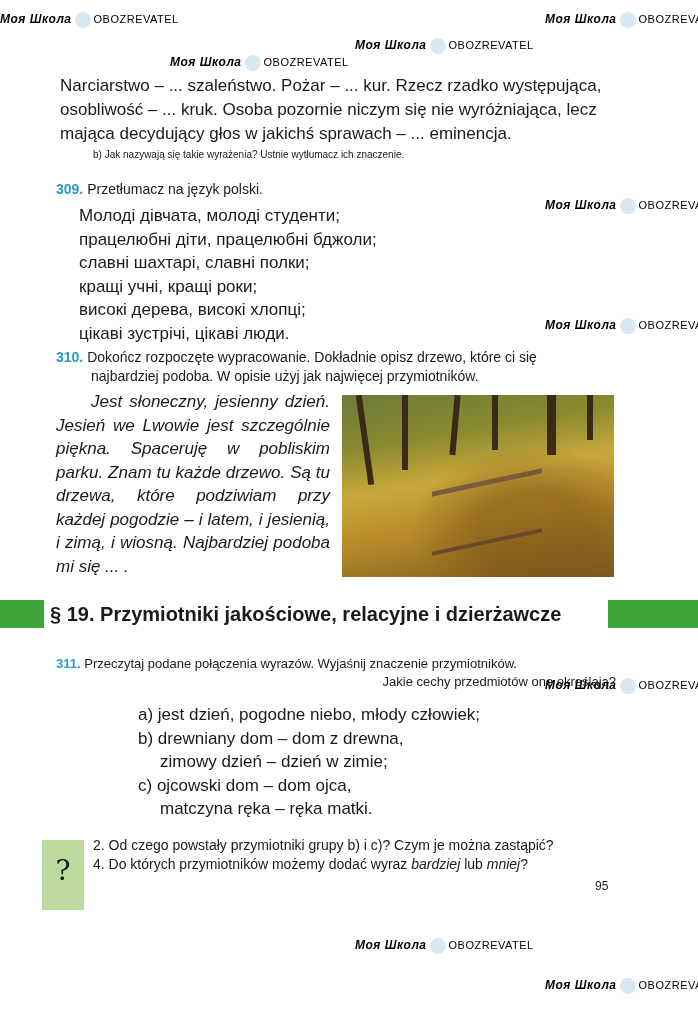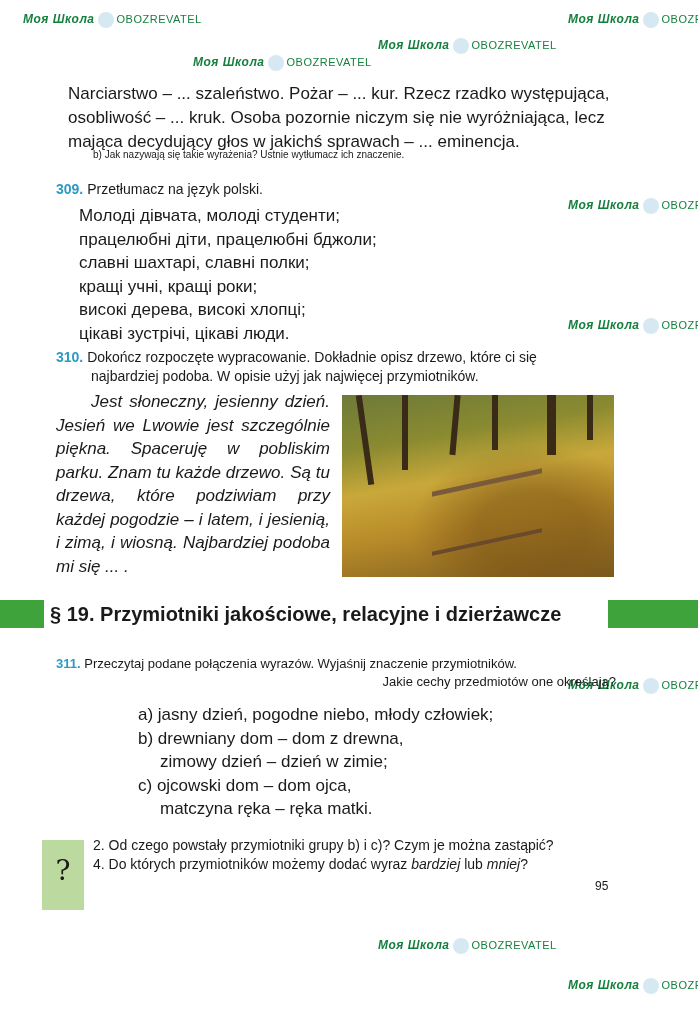--- a/index.html
+++ b/index.html
@@ -1,18 +1,18 @@
 <!DOCTYPE html>
 <html><head>
 <meta charset="utf-8">
 <style>
   html, body { margin: 0; padding: 0; }
   body { width: 698px; height: 1024px; background: #ffffff; position: relative; overflow: hidden;
          font-family: "Liberation Sans", sans-serif; color: #1a1a1a; }
-  .wm { position: absolute; color: #15803d; font-size: 12px; font-weight: bold; font-style: italic; white-space: nowrap; z-index: 0; letter-spacing: 0.5px; margin-left: 23px; }
+  .wm { position: absolute; color: #000000; font-size: 12px; font-weight: bold; font-style: italic; white-space: nowrap; z-index: 0; letter-spacing: 0.5px; }
   .wm .c { display: inline-block; width: 16px; height: 16px; border-radius: 50%; background: #d6e8f2; vertical-align: middle; margin: 0 3px; }
   .wm .o { font-style: normal; font-weight: normal; font-size: 11px; }
   .content { position: relative; z-index: 1; }
   .p1 { position: absolute; left: 56px; top: 70px; width: 560px; font-size: 17px; line-height: 24px; }
   .b-line { position: absolute; left: 93px; top: 149px; font-size: 10px; }
   .ex-num { color: #2a9bc4; font-weight: bold; }
   .ex309 { position: absolute; left: 56px; top: 181px; font-size: 14px; text-align: center; }
   .ua { position: absolute; left: 79px; top: 204px; font-size: 17px; line-height: 23.5px; }
   .ex310 { position: absolute; left: 56px; top: 348px; width: 560px; font-size: 14px; line-height: 19px; text-align: justify; }
   .ex310 .indent { padding-left: 35px; display: block; }
@@ -41,21 +41,21 @@
 <div class="wm" style="left:545px;top:12px"><span>Моя Школа</span><span class="c"></span><span class="o">OBOZREVATEL</span></div>
 <div class="wm" style="left:355px;top:38px"><span>Моя Школа</span><span class="c"></span><span class="o">OBOZREVATEL</span></div>
 <div class="wm" style="left:170px;top:55px"><span>Моя Школа</span><span class="c"></span><span class="o">OBOZREVATEL</span></div>
 <div class="wm" style="left:545px;top:198px"><span>Моя Школа</span><span class="c"></span><span class="o">OBOZREVATEL</span></div>
 <div class="wm" style="left:545px;top:318px"><span>Моя Школа</span><span class="c"></span><span class="o">OBOZREVATEL</span></div>
 <div class="wm" style="left:545px;top:678px"><span>Моя Школа</span><span class="c"></span><span class="o">OBOZREVATEL</span></div>
 <div class="wm" style="left:355px;top:938px"><span>Моя Школа</span><span class="c"></span><span class="o">OBOZREVATEL</span></div>
 <div class="wm" style="left:545px;top:978px"><span>Моя Школа</span><span class="c"></span><span class="o">OBOZREVATEL</span></div>
 
 <div class="content">
-  <p class="p1" style="margin:12px">Narciarstwo – ... szaleństwo. Pożar – ... kur. Rzecz rzadko występująca, osobliwość – ... kruk. Osoba pozornie niczym się nie wyróżniająca, lecz mająca decydujący głos w jakichś sprawach – ... eminencja.</p>
+  <p class="p1" style="margin:4px">Narciarstwo – ... szaleństwo. Pożar – ... kur. Rzecz rzadko występująca, osobliwość – ... kruk. Osoba pozornie niczym się nie wyróżniająca, lecz mająca decydujący głos w jakichś sprawach – ... eminencja.</p>
   <div class="b-line">b) Jak nazywają się takie wyrażenia? Ustnie wytłumacz ich znaczenie.</div>
 
   <div class="ex309">
     <span class="ex-num">309.</span>
     <span>Przetłumacz na język polski.</span>
   </div>
   <div class="ua">
     <div>Молоді дівчата, молоді студенти;</div>
     <div>працелюбні діти, працелюбні бджоли;</div>
     <div>славні шахтарі, славні полки;</div>
@@ -85,21 +85,21 @@
   <div class="green-bar" style="left:0;width:44px"></div>
   <div class="green-bar" style="left:608px;width:90px"></div>
   <div class="sec-title">§ 19. Przymiotniki jakościowe, relacyjne i dzierżawcze</div>
 
   <div class="ex311">
     <span class="ex-num">311.</span>
     <span>Przeczytaj podane połączenia wyrazów. Wyjaśnij znaczenie przymiotników.</span>
     <span class="cont">Jakie cechy przedmiotów one określają?</span>
   </div>
   <div class="combos">
-    <div>a) jasny dzień, pogodne niebo, młody człowiek;</div>
+    <div>a) jest dzień, pogodne niebo, młody człowiek;</div>
     <div>b) drewniany dom – dom z drewna,</div>
     <div class="sub">zimowy dzień – dzień w zimie;</div>
     <div>c) ojcowski dom – dom ojca,</div>
     <div class="sub">matczyna ręka – ręka matki.</div>
   </div>
 
   <div class="qbox">
     <div class="qmark">?</div>
   </div>
   <div class="questions">

